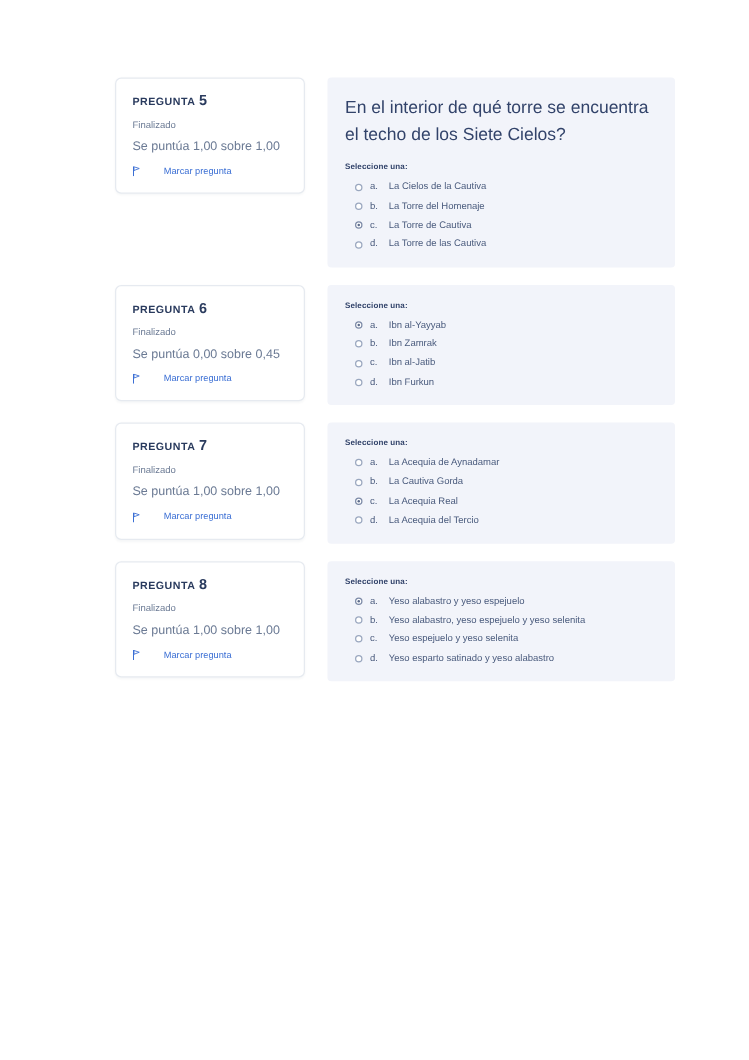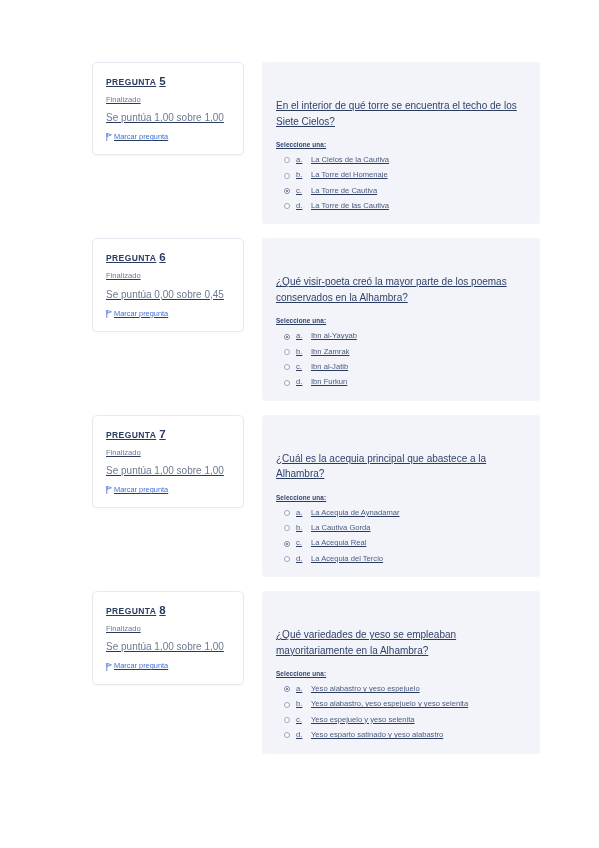--- a/index.html
+++ b/index.html
@@ -18,21 +18,20 @@
     position: relative;
     width: 599px;
     height: 848px;
     background: #ffffff;
   }
   .quiz-list {
     position: absolute;
     left: 0;
     top: 62px;
     width: 599px;
-    text-decoration: underline;
   }
   .question-row {
     display: flex;
     align-items: flex-start;
     width: 100%;
     margin-bottom: 14px;
   }
   .info-card {
     width: 152px;
     margin-left: 92px;
@@ -65,21 +64,21 @@
   }
   .info-grade {
     font-size: 10px;
     color: #6b7a94;
     margin-bottom: 10px;
     line-height: 1.1;
   }
   .flag-link {
     display: flex;
     align-items: center;
-    gap: 2px;
+    gap: 19px;
     font-size: 7.4px;
     color: #3b6fd4;
     cursor: pointer;
     line-height: 1.1;
   }
   .flag-icon {
     display: inline-block;
     width: 6px;
     height: 8px;
     position: relative;
@@ -89,25 +88,24 @@
 
   .qpanel {
     margin-left: 18px;
     width: 278px;
     background: #f2f4fa;
     border-radius: 3px;
     padding: 13px 14px 14px 14px;
     box-sizing: border-box;
   }
   .qtext {
-    font-size: 10px;
+    font-size: 14px;
     line-height: 1.55;
     color: #32436a;
     margin-bottom: 12px;
-    margin-top: 23px;
   }
   .answer-label {
     font-size: 6.4px;
     font-weight: bold;
     color: #32436a;
     margin-bottom: 8px;
     letter-spacing: 0.1px;
   }
   .options {
     display: flex;
@@ -216,21 +214,20 @@
         <span class="flag-icon">
           <svg width="6" height="8" viewBox="0 0 6 8" xmlns="http://www.w3.org/2000/svg">
             <path d="M0.8 0 L0.8 8" stroke="#3b6fd4" stroke-width="0.8" fill="none"></path>
             <path d="M1.2 0.4 L5.4 1.8 L1.2 3.4 Z" fill="none" stroke="#3b6fd4" stroke-width="0.7"></path>
           </svg>
         </span>
         <span>Marcar pregunta</span>
       </div>
     </div>
     <div class="qpanel">
-      <div class="qtext">¿Qué visir-poeta creó la mayor parte de los poemas conservados en la Alhambra?</div>
       <div class="answer-label">Seleccione una:</div>
       <div class="options">
     <div class="option">
       <span class="radio checked"></span>
       <span class="opt-letter">a.</span>
       <span class="opt-text">Ibn al-Yayyab</span>
     </div>
     <div class="option">
       <span class="radio "></span>
       <span class="opt-letter">b.</span>
@@ -260,21 +257,20 @@
         <span class="flag-icon">
           <svg width="6" height="8" viewBox="0 0 6 8" xmlns="http://www.w3.org/2000/svg">
             <path d="M0.8 0 L0.8 8" stroke="#3b6fd4" stroke-width="0.8" fill="none"></path>
             <path d="M1.2 0.4 L5.4 1.8 L1.2 3.4 Z" fill="none" stroke="#3b6fd4" stroke-width="0.7"></path>
           </svg>
         </span>
         <span>Marcar pregunta</span>
       </div>
     </div>
     <div class="qpanel">
-      <div class="qtext">¿Cuál es la acequia principal que abastece a la Alhambra?</div>
       <div class="answer-label">Seleccione una:</div>
       <div class="options">
     <div class="option">
       <span class="radio "></span>
       <span class="opt-letter">a.</span>
       <span class="opt-text">La Acequia de Aynadamar</span>
     </div>
     <div class="option">
       <span class="radio "></span>
       <span class="opt-letter">b.</span>
@@ -304,21 +300,20 @@
         <span class="flag-icon">
           <svg width="6" height="8" viewBox="0 0 6 8" xmlns="http://www.w3.org/2000/svg">
             <path d="M0.8 0 L0.8 8" stroke="#3b6fd4" stroke-width="0.8" fill="none"></path>
             <path d="M1.2 0.4 L5.4 1.8 L1.2 3.4 Z" fill="none" stroke="#3b6fd4" stroke-width="0.7"></path>
           </svg>
         </span>
         <span>Marcar pregunta</span>
       </div>
     </div>
     <div class="qpanel">
-      <div class="qtext">¿Qué variedades de yeso se empleaban mayoritariamente en la Alhambra?</div>
       <div class="answer-label">Seleccione una:</div>
       <div class="options">
     <div class="option">
       <span class="radio checked"></span>
       <span class="opt-letter">a.</span>
       <span class="opt-text">Yeso alabastro y yeso espejuelo</span>
     </div>
     <div class="option">
       <span class="radio "></span>
       <span class="opt-letter">b.</span>

